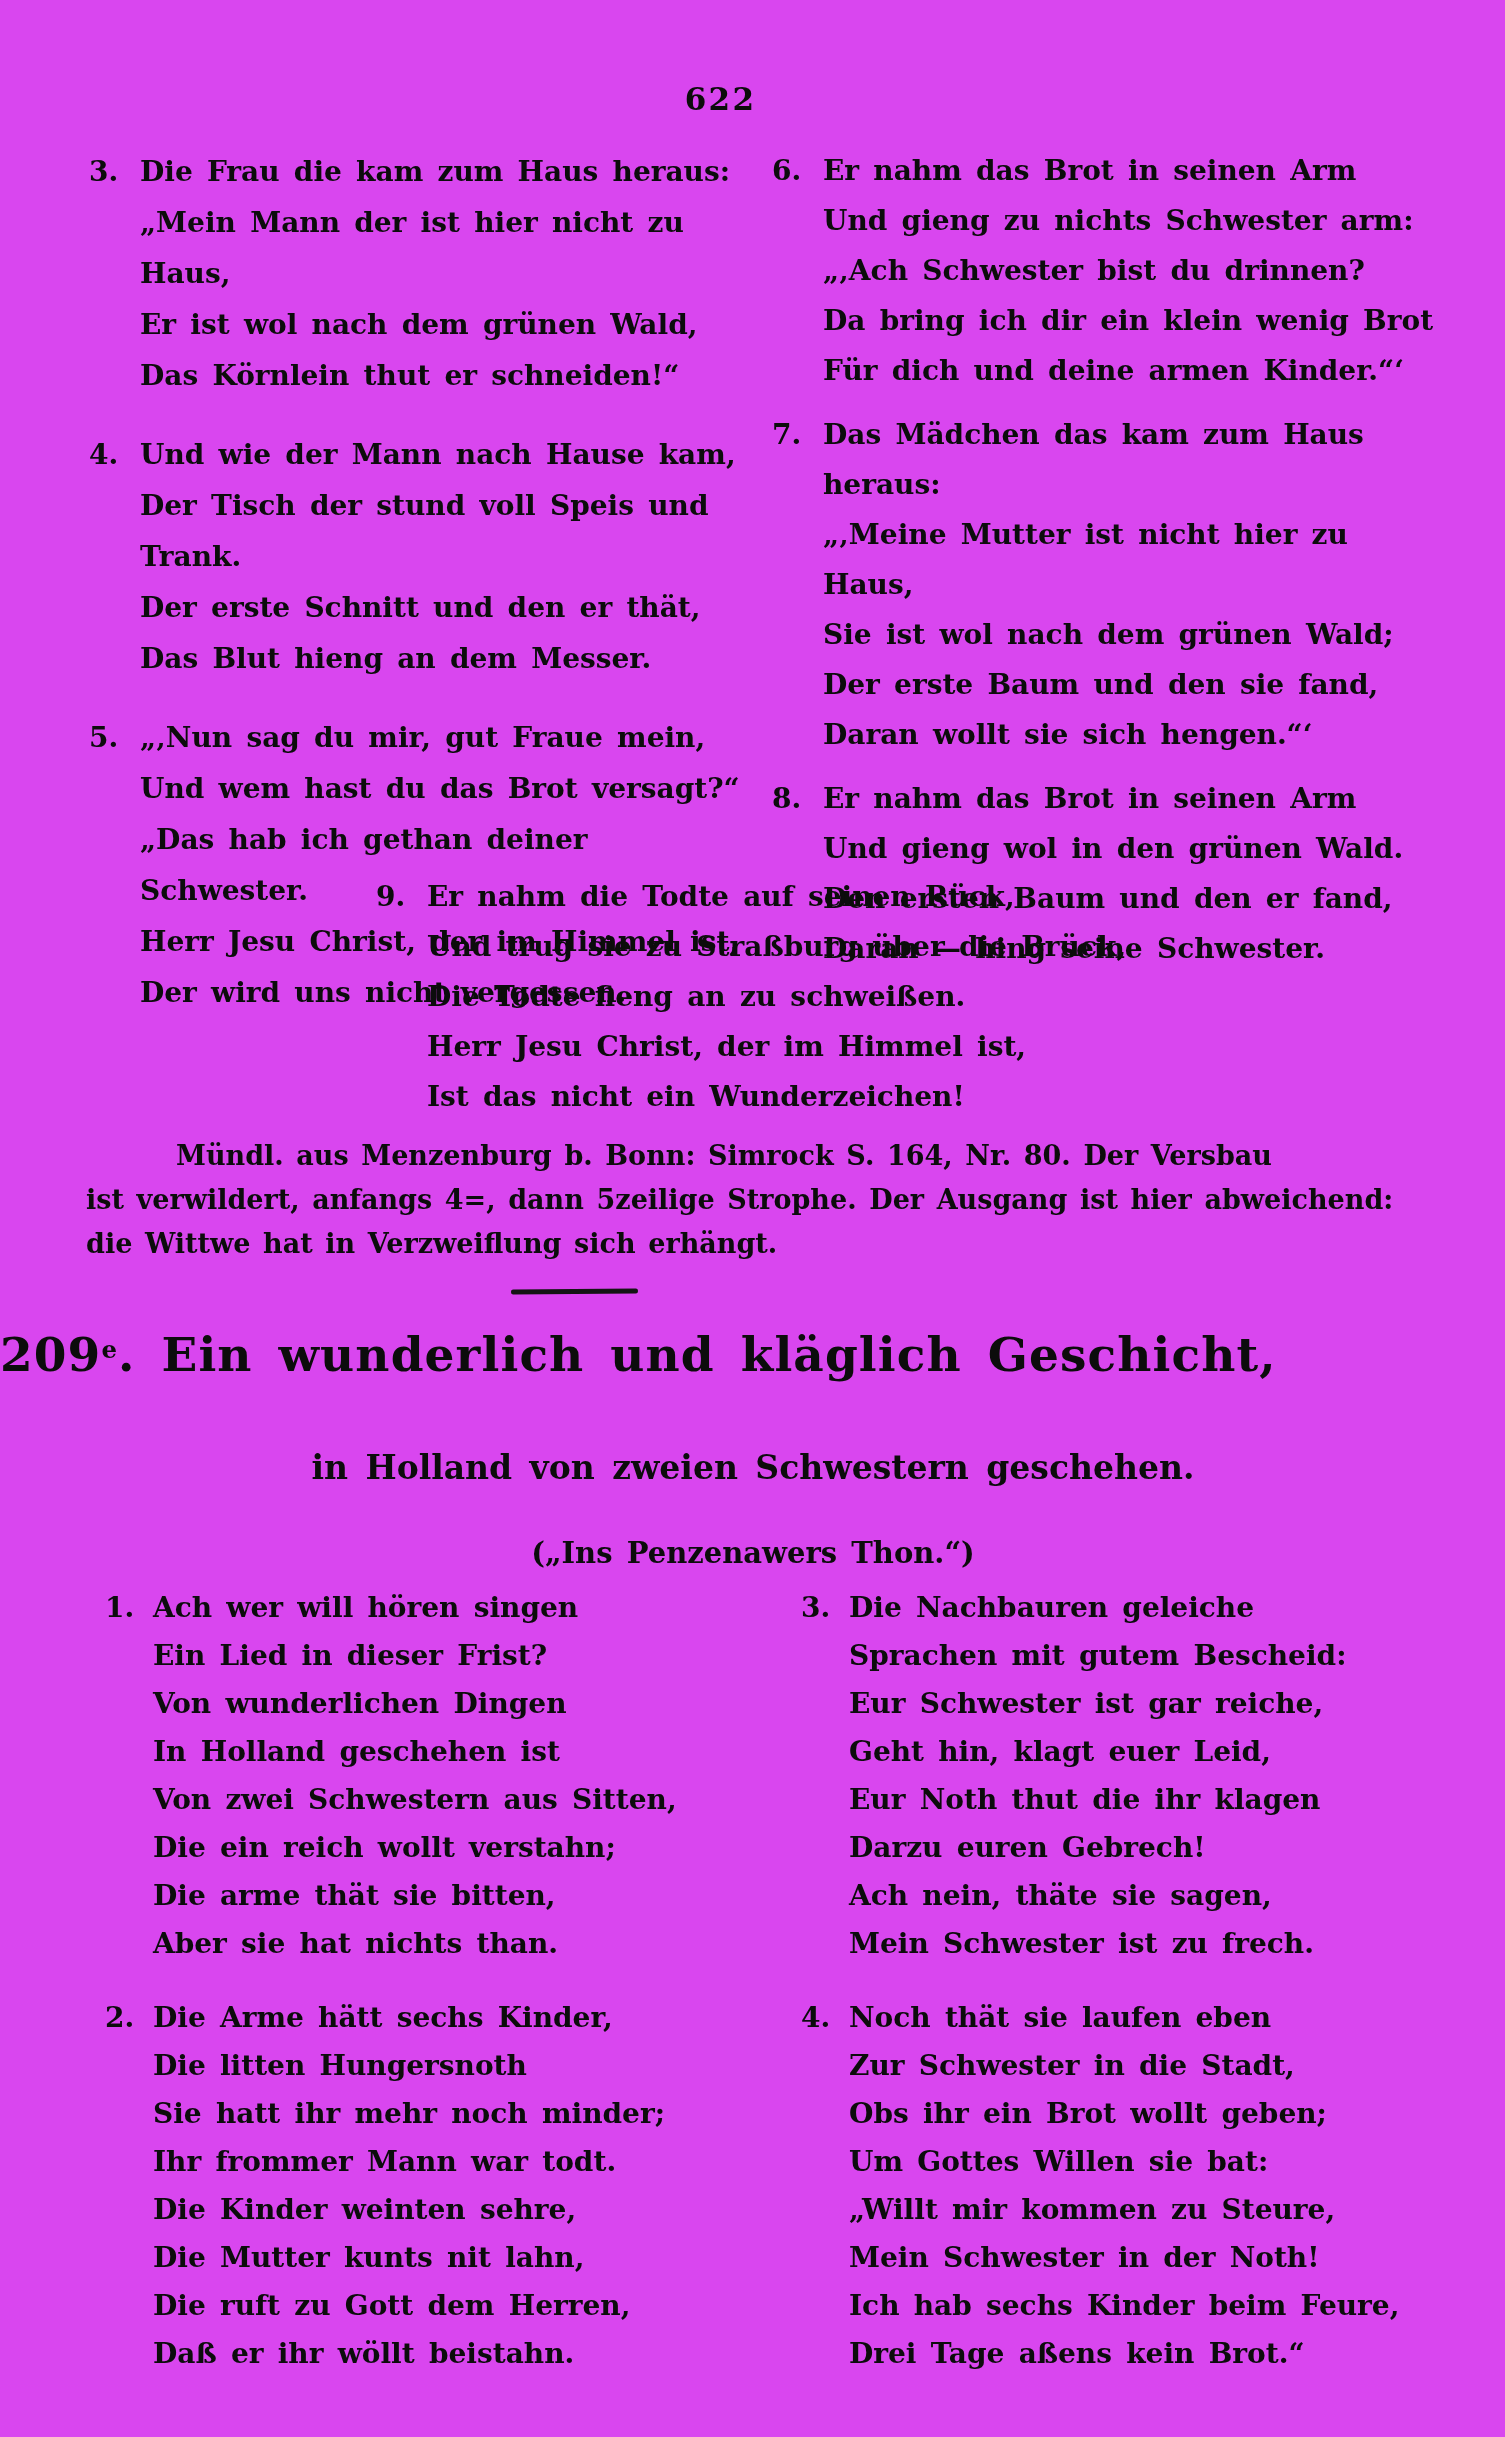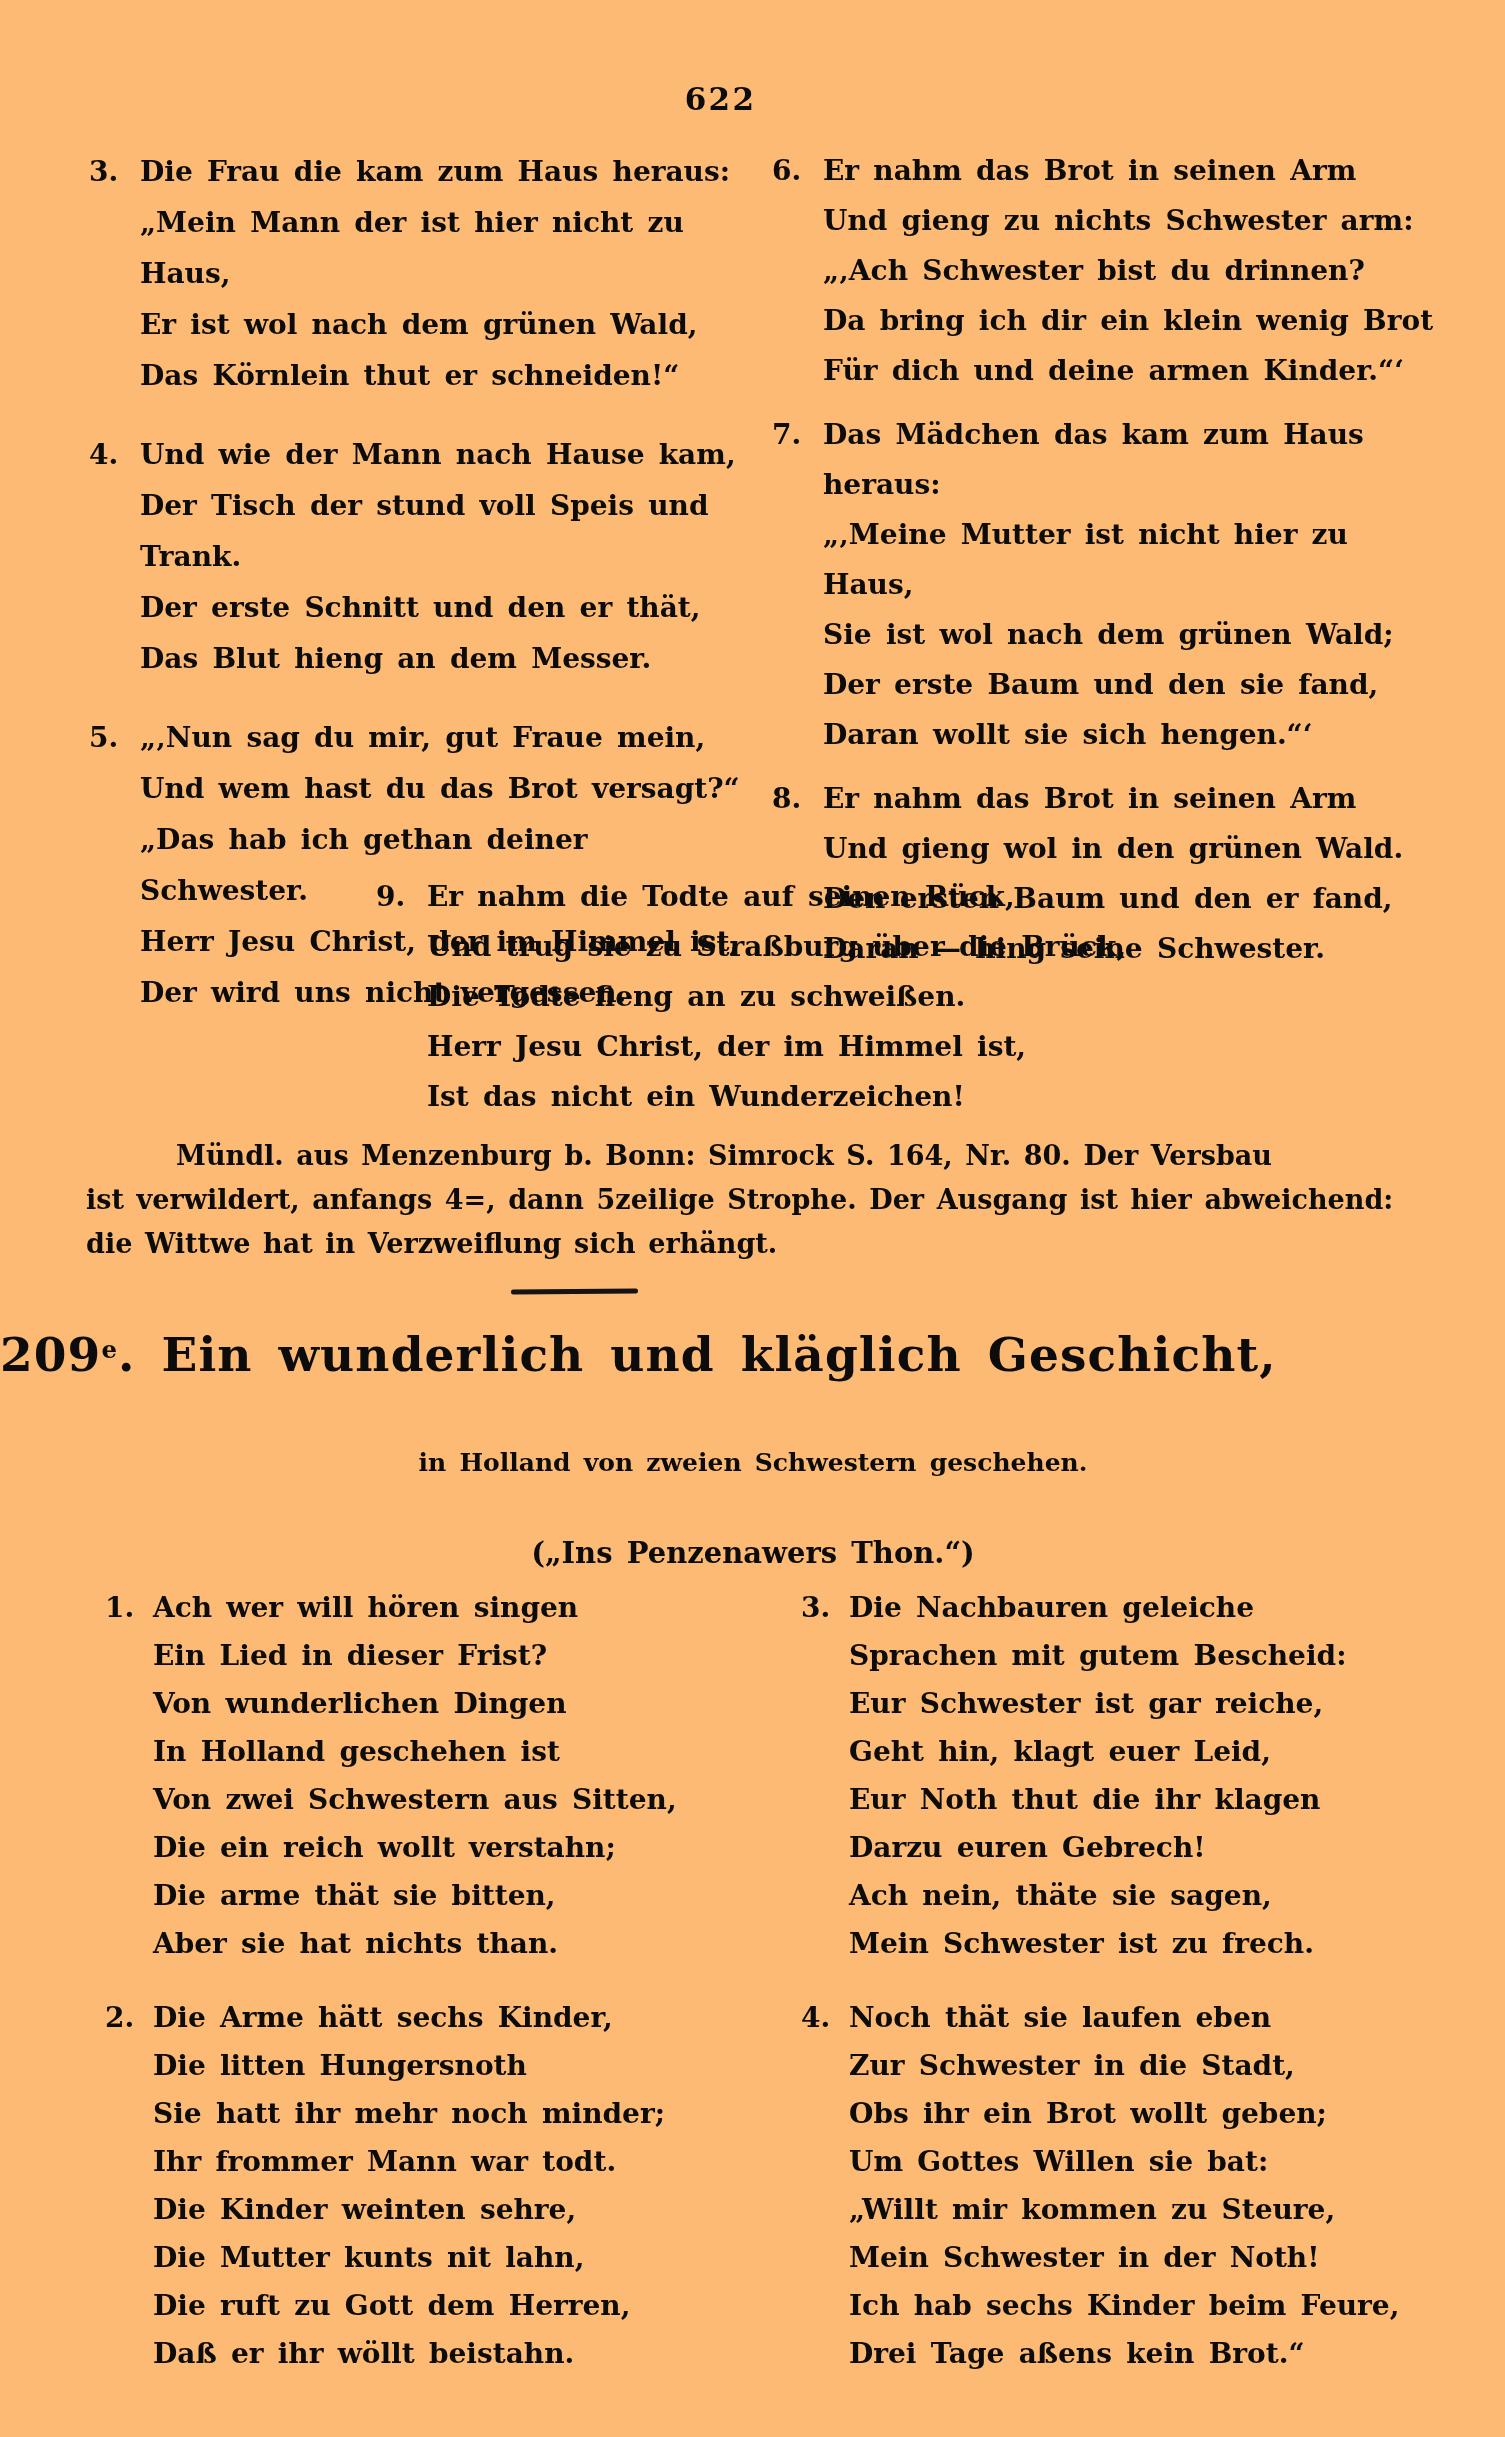--- a/index.html
+++ b/index.html
@@ -2,21 +2,21 @@
 <html lang="de" style="font-size:8.6px"><head>
 <meta charset="utf-8">
 <title>622</title>
 <style>
   html, body { margin: 0; padding: 0; background: #e8e8e4; }
   .page {
     position: relative;
     width: 1506px;
     height: 2438px;
     margin: 0 auto;
-    background: #fdba74;
+    background: #d946ef;
     color: #0c0c0c;
     font-family: "DejaVu Serif", serif;
     font-weight: 700;
     overflow: hidden;
   }
   .page-number {
     position: absolute;
     top: 81px; left: 0; width: 1441px;
     text-align: center;
     font-size: 31px;
@@ -76,21 +76,21 @@
     text-align: left;
     font-size: 47px;
     letter-spacing: 1.1px;
     word-spacing: 0.18em;
   }
   .title sup { font-size: 52%; vertical-align: 46%; }
   .subtitle {
     position: absolute;
     top: 1448px; left: 0; width: 1506px;
     text-align: center;
-    font-size: 25px;
+    font-size: 33px;
     word-spacing: 0.18em;
   }
   .tune {
     position: absolute;
     top: 1536px; left: 0; width: 1506px;
     text-align: center;
     font-size: 29px;
     word-spacing: 0.14em;
   }
 </style>

